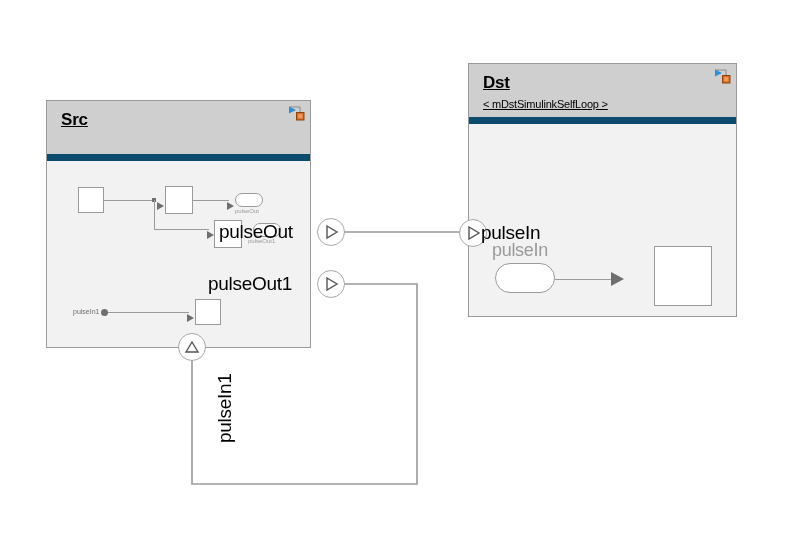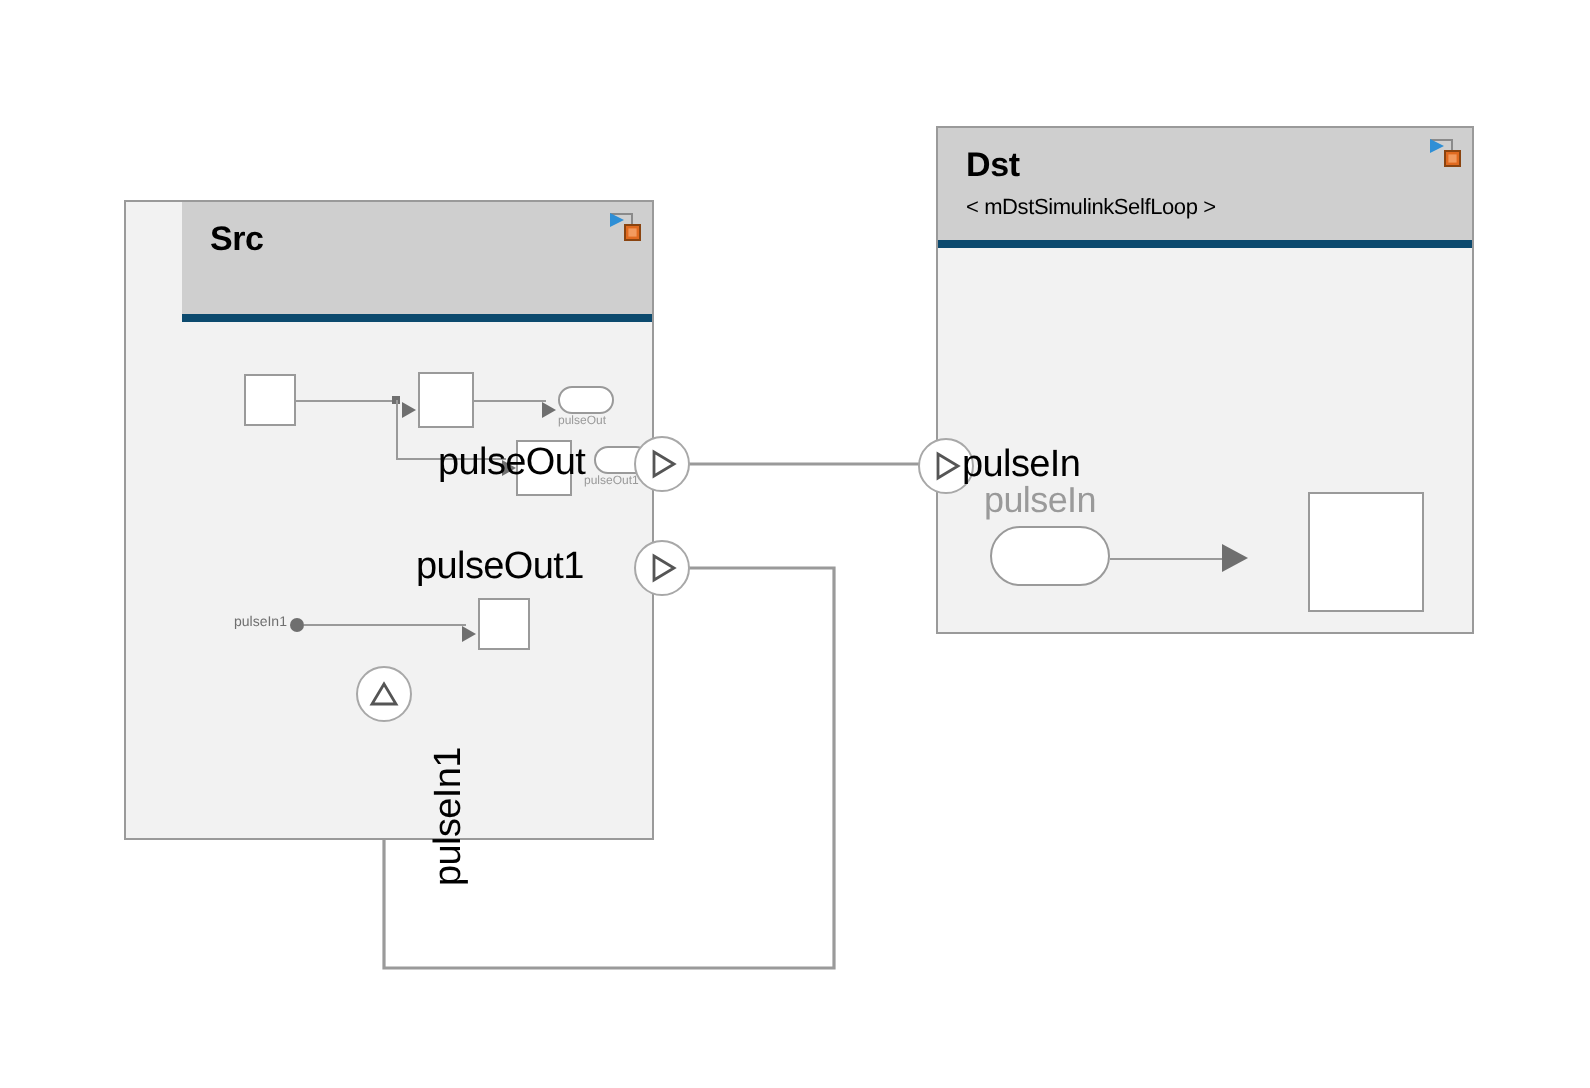--- a/index.html
+++ b/index.html
@@ -22,22 +22,23 @@
   .component {
     position: absolute;
     box-sizing: border-box;
     border: 1px solid #9a9a9a;
     background: #f2f2f2;
   }
   .comp-header {
     position: relative;
     box-sizing: border-box;
     background: #cfcfcf;
-    border-bottom: 4px solid #0c4a6e;
+    border-bottom: 7px solid #0c4a6e;
     padding: 8px 10px 6px 14px;
+    text-decoration: underline;
   }
   .comp-title {
     font-size: 17px;
     font-weight: bold;
     color: #000000;
     line-height: 21px;
     letter-spacing: -0.2px;
   }
   .comp-subtitle {
     font-size: 11px;
@@ -163,21 +164,21 @@
 
 <div id="canvas">
 
   <svg class="conn-svg" width="795" height="544">
 
     <line x1="336" y1="232" x2="462" y2="232" stroke="#9a9a9a" stroke-width="1.6"></line>
 
     <polyline points="336,284 417,284 417,484 192,484 192,352" fill="none" stroke="#9a9a9a" stroke-width="1.6"></polyline>
   </svg>
 
-  <div class="component" style="left:62px; top:100px; width:265px; height:320px;padding-left:28px;">
+  <div class="component" style="left:46px; top:100px; width:265px; height:248px;">
 
     <div class="comp-header" style="height:60px;">
       <div class="comp-title">Src</div>
 
       <span class="corner-badge">
         <svg width="18" height="17" viewBox="0 0 18 17">
           <polyline points="2,2 13,2 13,7" fill="none" stroke="#8a8a8a" stroke-width="1"></polyline>
           <polygon points="2,1.5 9,5 2,8.5" fill="#2f8fd6"></polygon>
           <rect x="9.5" y="7.5" width="7.5" height="7.5" fill="#e06a20" stroke="#8a4410" stroke-width="1"></rect>
           <rect x="11.2" y="9.2" width="4.1" height="4.1" fill="#f29a5e"></rect>

